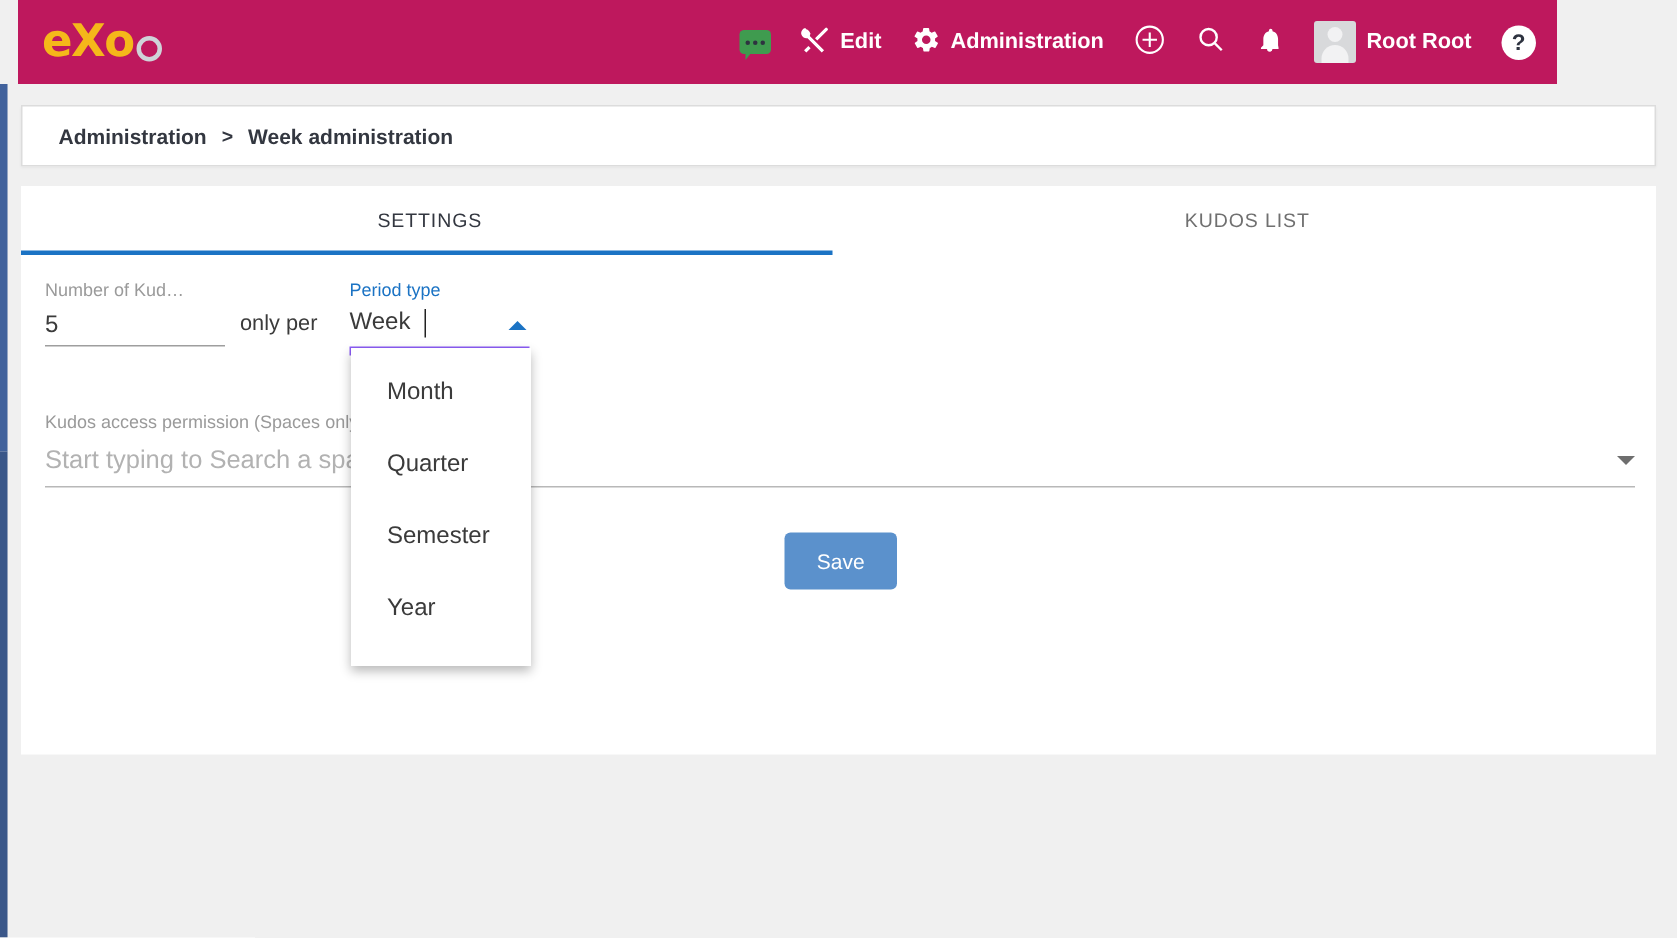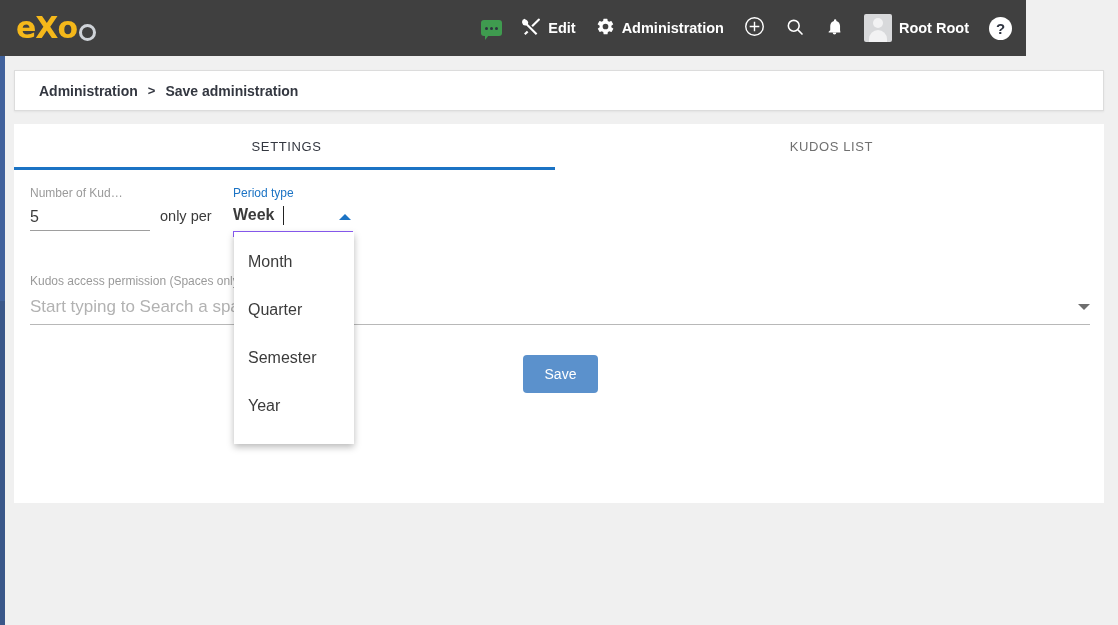--- a/index.html
+++ b/index.html
@@ -11,23 +11,23 @@
     height: 625px;
     background: #f0f0f0;
     font-family: "Liberation Sans", sans-serif;
     overflow: hidden;
     position: relative;
   }
 
   
   #topbar {
     position: absolute;
-    left: 0; top: 0;
+    left: 12px; top: 0;
     width: 1026px; height: 56px;
-    background: #404040;
+    background: #be185d;
     display: flex;
     align-items: center;
   }
   #logo {
     margin-left: 16px;
     font-size: 30px;
     font-weight: bold;
     letter-spacing: -1px;
     color: #f5b81a;
     font-family: "DejaVu Sans", sans-serif;
@@ -228,21 +228,20 @@
     left: 146px; top: 84px;
     font-size: 14.5px;
     color: #3b3b3b;
     white-space: nowrap;
   }
   #period-box {
     position: absolute;
     left: 219px; top: 80px;
     width: 120px; height: 27px;
     border-bottom: 6px solid #8b5cf6;
-    font-weight: bold;
   }
   #period-value {
     position: absolute;
     left: 0; top: 2px;
     font-size: 16px;
     color: #3b3b3b;
   }
   #period-caret {
     position: absolute;
     left: 50px; top: 2px;
@@ -309,21 +308,21 @@
     background: #ffffff;
     box-shadow: 0 3px 7px rgba(0,0,0,0.28);
     z-index: 50;
     padding-top: 6px;
     box-sizing: border-box;
   }
   .dd-option {
     height: 48px;
     display: flex;
     align-items: center;
-    padding-left: 14px;
+    padding-left: 24px;
     font-size: 16px;
     color: #3b3b3b;
     cursor: pointer;
   }
 </style>
 </head>
 <body>
 
 <div id="topbar">
   <div id="logo">
@@ -400,21 +399,21 @@
 </div>
 
 <div id="left-strip">
   <div id="left-strip-thumb"></div>
   <div id="left-strip-thumb2"></div>
 </div>
 
 <div id="breadcrumb-card">
   <span class="crumb">Administration</span>
   <span class="sep">&gt;</span>
-  <span class="crumb">Save administration</span>
+  <span class="crumb">Week administration</span>
 </div>
 
 <div id="panel">
 
   <div id="tabs">
     <div class="tab active">SETTINGS</div>
     <div class="tab">KUDOS LIST</div>
   </div>
   <div id="tab-underline"></div>
 

